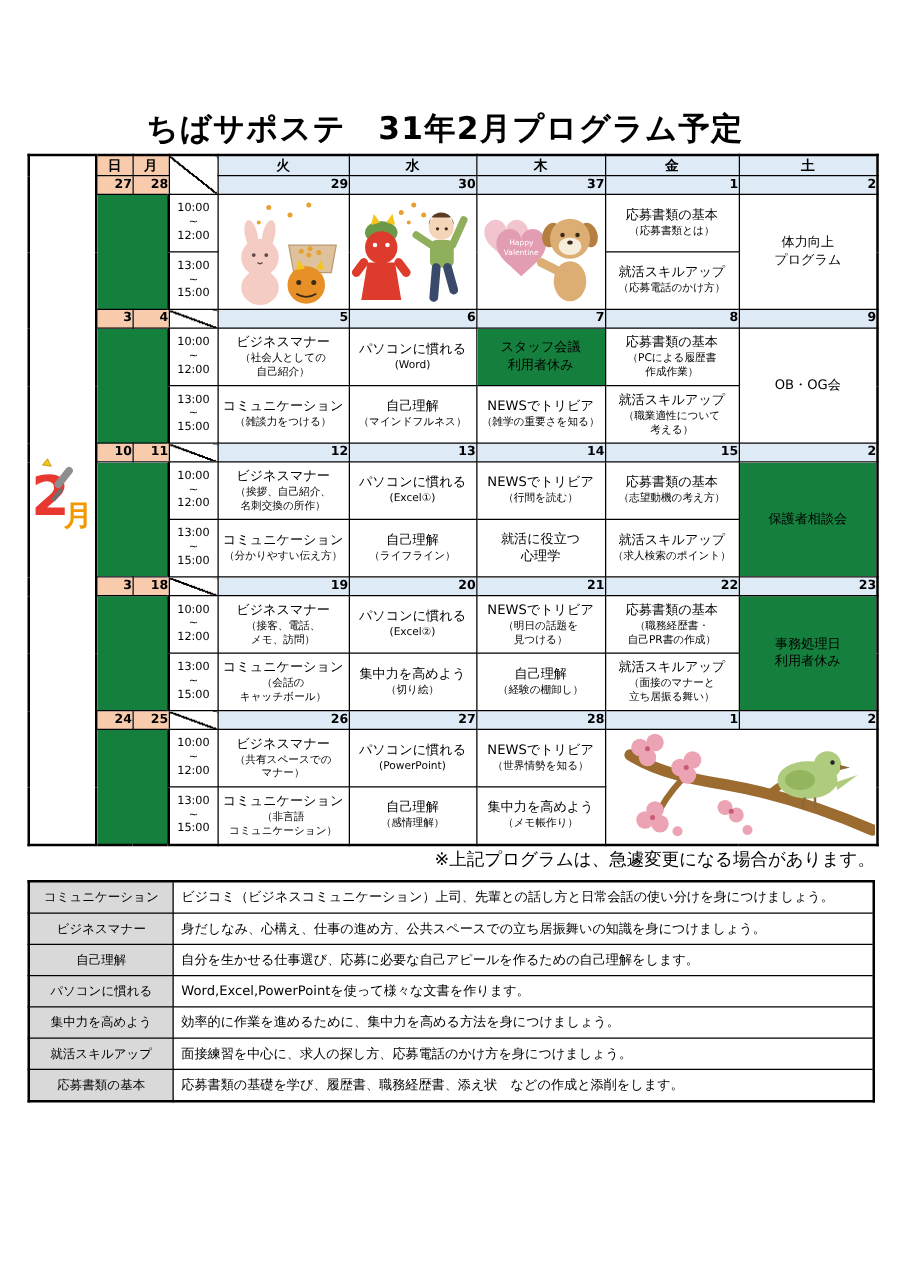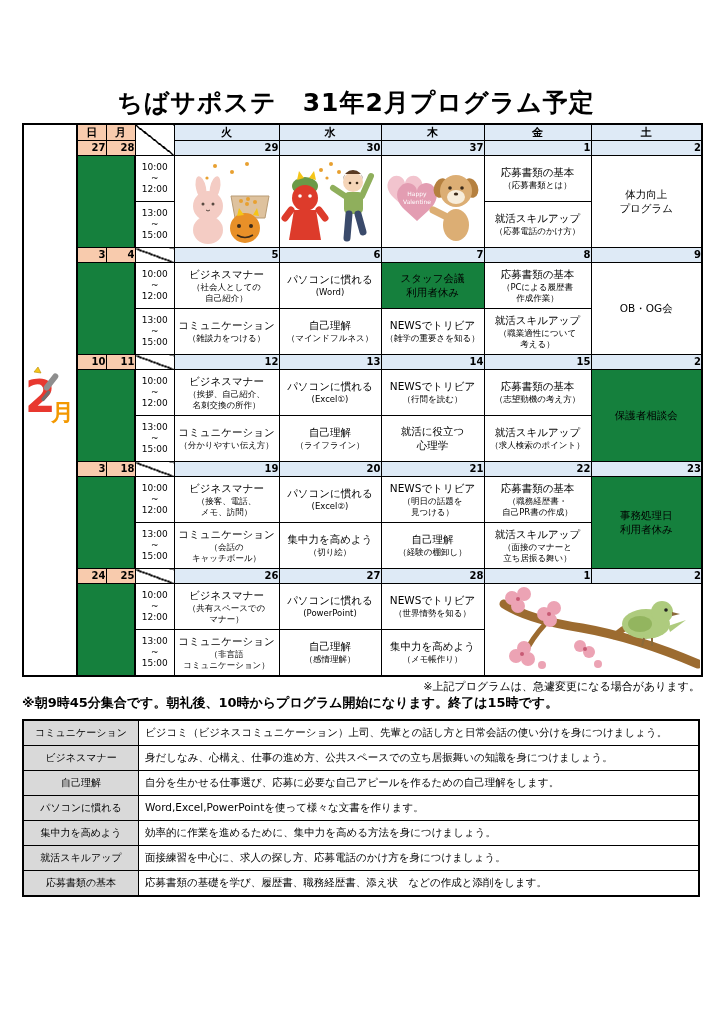--- a/index.html
+++ b/index.html
@@ -17,21 +17,21 @@
   td.diag{background:linear-gradient(to right top,#fff calc(50% - 0.8px),#000 calc(50% - 0.8px),#000 calc(50% + 0.8px),#fff calc(50% + 0.8px));}
   td.grayblk{background:#15803d;}
   td.time{font-size:9px;text-align:center;line-height:1.2;white-space:pre-line;border-left:2px solid #000 !important;}
   td.prog{text-align:center;}
   td.prog .pt{font-size:10.5px;line-height:1.25;white-space:pre-line;}
   td.prog .ps{font-size:8.5px;line-height:1.2;white-space:pre-line;margin-top:1px;}
   tr.amr td,tr.pmr td{height:45px;}
   td.imgcell{padding:0;text-align:center;vertical-align:middle;}
   td.imgcell svg{display:block;margin:0 auto;}
 
-  .note-r{width:678px;margin:2px 0 0 22px;text-align:right;font-size:11px;}
+  .note-r{width:678px;margin:2px 0 0 22px;text-align:right;font-size:14px;}
   .note-b{margin:1px 0 0 22px;font-size:13px;font-weight:bold;line-height:1.3;}
 
   table.legend{border-collapse:collapse;table-layout:fixed;width:678px;margin:7px 0 0 22px;border:2px solid #000;}
   table.legend td{border:1px solid #000;font-size:10.5px;vertical-align:middle;}
   table.legend td.term{width:112px;background:#D9D9D9;text-align:center;padding:5px 1px;font-size:10px;}
   table.legend td.desc{padding:5px 0 5px 6px;}
 </style>
 </head>
 <body>
 
@@ -433,21 +433,20 @@
       </td>
       <td class="prog">
         <div class="pt">集中力を高めよう</div>
         <div class="ps">（メモ帳作り）</div>
       </td>
     </tr>
   </tbody>
     </table>
 
   <div class="note-r">※上記プログラムは、急遽変更になる場合があります。</div>
-  <div class="note-b">※朝9時45分集合です。朝礼後、10時からプログラム開始になります。終了は15時です。</div>
 
   <table class="legend">
     <tbody>
         <tr>
       <td class="term">コミュニケーション</td>
       <td class="desc">ビジコミ（ビジネスコミュニケーション）上司、先輩との話し方と日常会話の使い分けを身につけましょう。</td>
     </tr>
     <tr>
       <td class="term">ビジネスマナー</td>
       <td class="desc">身だしなみ、心構え、仕事の進め方、公共スペースでの立ち居振舞いの知識を身につけましょう。</td>

